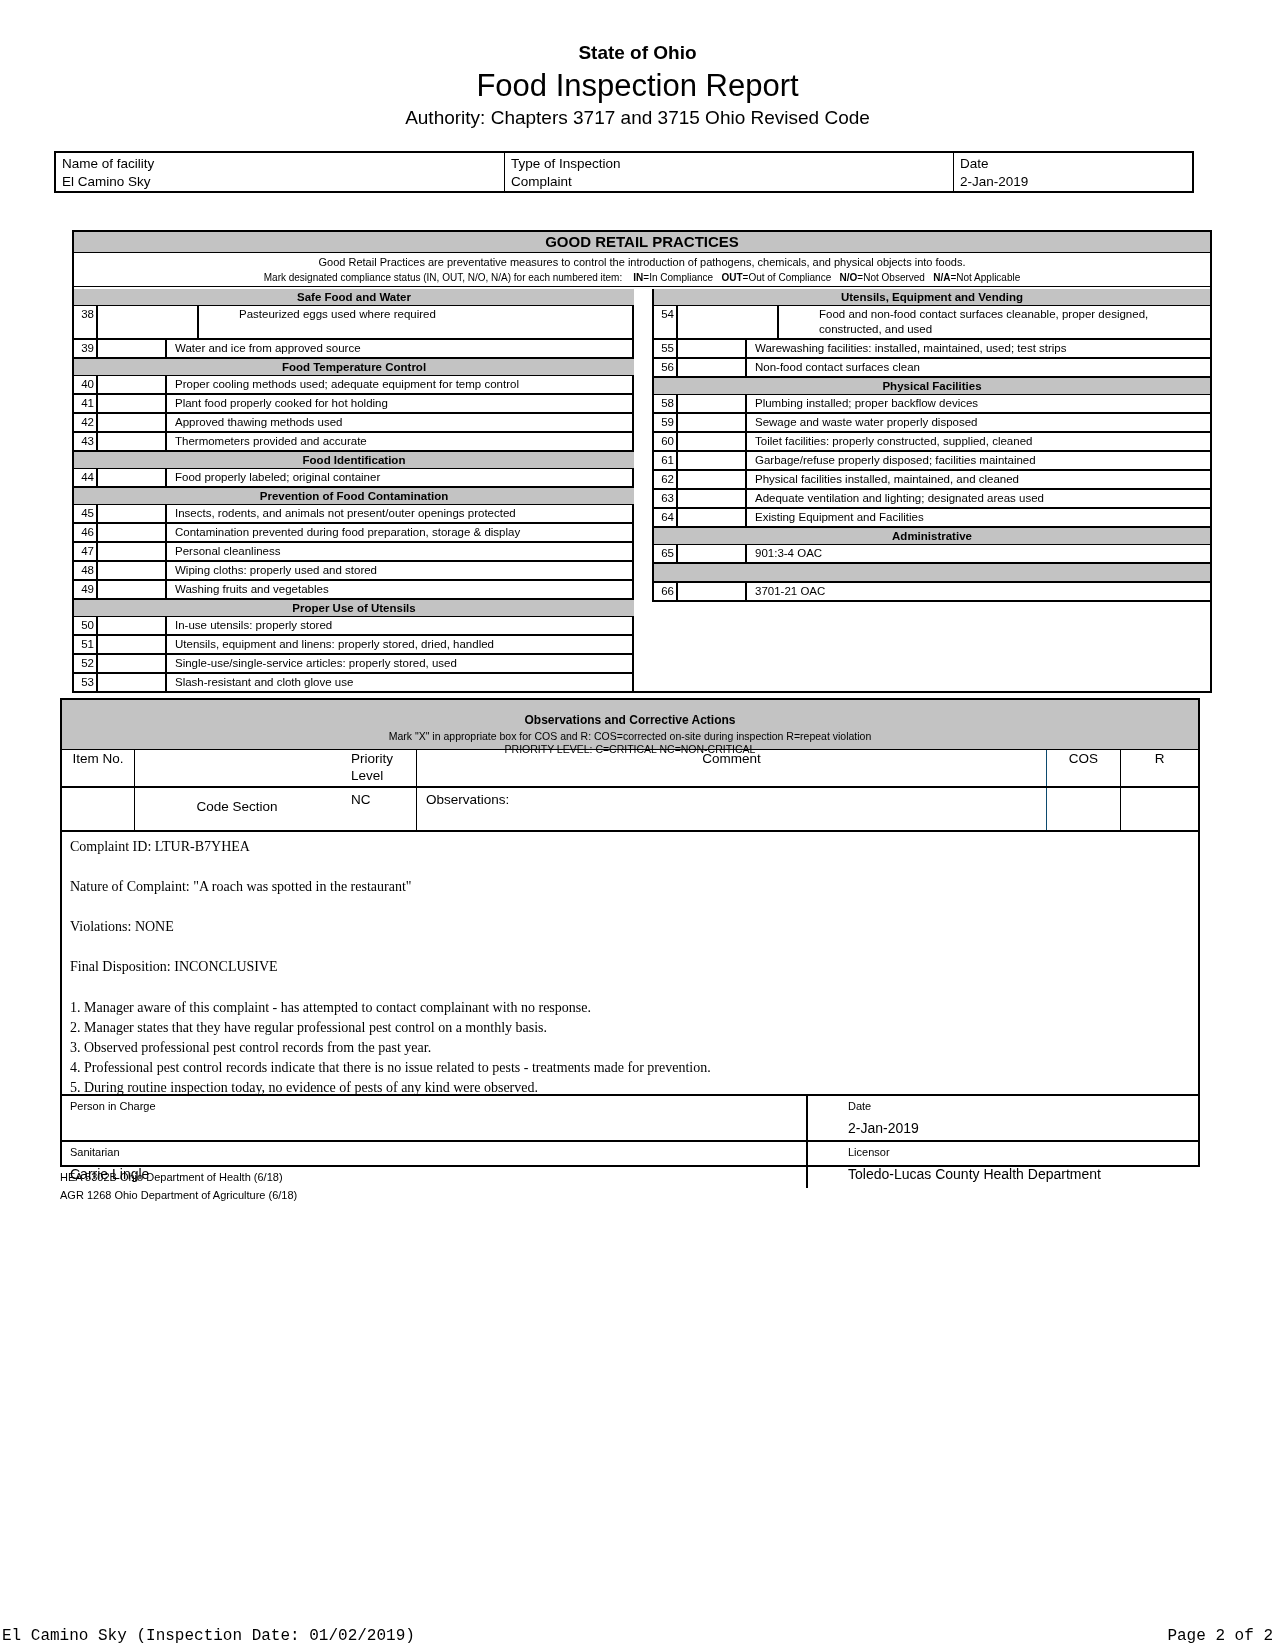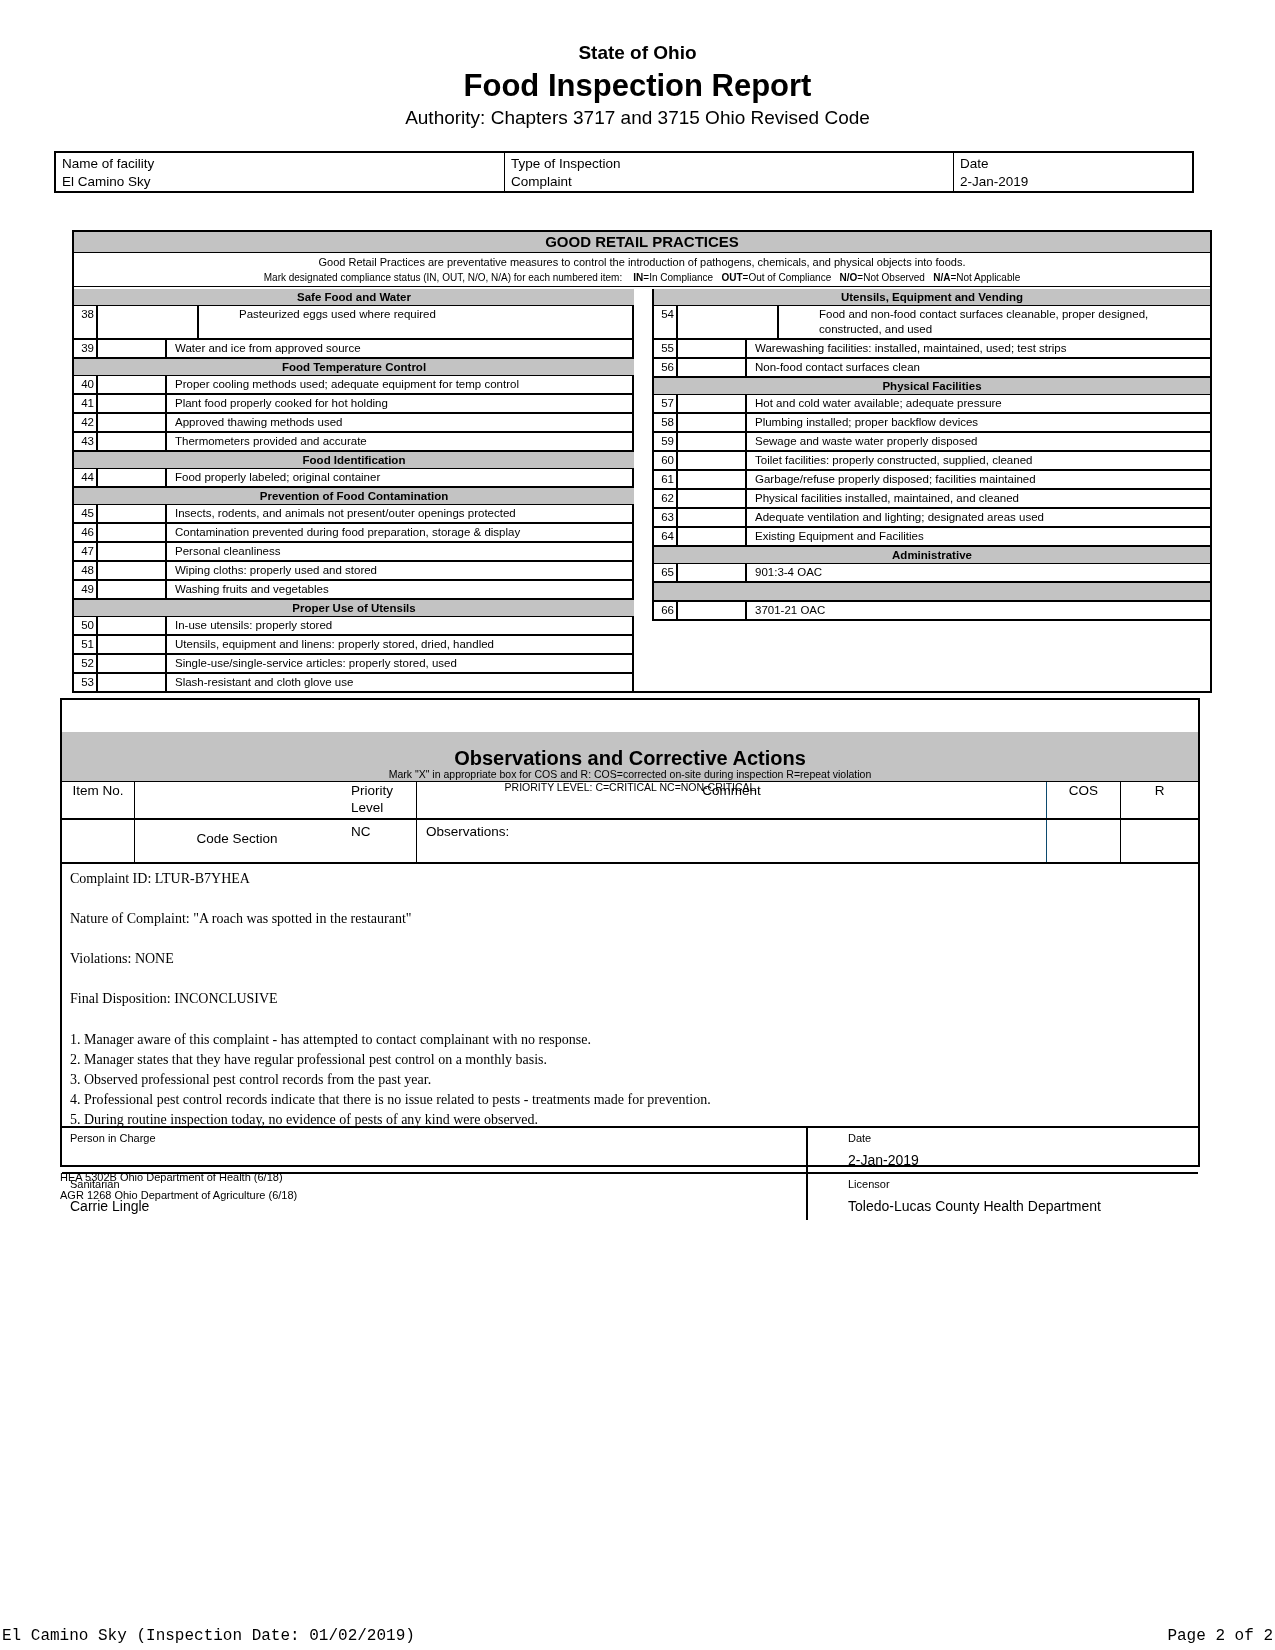--- a/index.html
+++ b/index.html
@@ -1,20 +1,20 @@
 <!DOCTYPE html>
 <html><head>
 <meta charset="utf-8">
 <style>
   * { box-sizing: border-box; margin: 0; padding: 0; }
   html, body { width: 1275px; height: 1650px; background: #ffffff; }
   body { position: relative; font-family: "Liberation Sans", sans-serif; color: #000; overflow: hidden; }
 
   .hdr-state { position: absolute; top: 42px; left: 0; width: 1275px; text-align: center; font-size: 19px; font-weight: bold; }
-  .hdr-title { position: absolute; top: 68px; left: 0; width: 1275px; text-align: center; font-size: 31px; font-weight: bold; }
+  .hdr-title { position: absolute; top: 68px; left: 0; width: 1275px; text-align: center; font-size: 31px; font-weight: normal; }
   .hdr-auth  { position: absolute; top: 107px; left: 0; width: 1275px; text-align: center; font-size: 19px; }
 
   
   .info { position: absolute; top: 151px; left: 54px; width: 1140px; height: 42px; border: 2px solid #000; display: flex; }
   .info .cell { padding: 2px 6px; font-size: 13.5px; line-height: 18px; }
   .info .c1 { width: 449px; border-right: 1px solid #000; }
   .info .c2 { width: 449px; border-right: 1px solid #000; }
   .info .c3 { flex: 1; }
 
   
@@ -33,21 +33,21 @@
   .row { display: flex; height: 19px; border-bottom: 2px solid #000; font-size: 11.5px; line-height: 17px; }
   .row.tall { height: 34px; gap: 32px; }
   .row .num { width: 24px; text-align: right; padding-right: 2px; border-right: 2px solid #000; }
   .row .box { width: 69px; border-right: 2px solid #000; }
   .row .txt { flex: 1; padding-left: 8px; line-height: 15px; padding-top: 1px; }
   .blank-sec { height: 19px; background: #c3c3c3; border-bottom: 2px solid #000; }
 
   
   .obs { position: absolute; top: 698px; left: 60px; width: 1140px; height: 469px; border: 2px solid #000; }
   .obs-head { height: 50px; background: #c3c3c3; text-align: center; border-bottom: 1px solid #000; }
-  .obs-head .t { font-size: 20px; font-weight: bold; line-height: 20px; padding-top: 16px; margin-top: 32px; }
+  .obs-head .t { font-size: 12px; font-weight: bold; line-height: 20px; padding-top: 10px; }
   .obs-head .s { font-size: 10.5px; line-height: 13px; }
   .obs-cols { display: flex; height: 38px; border-bottom: 2px solid #000; font-size: 13.5px; text-align: center; line-height: 17px; }
   .obs-row { display: flex; height: 44px; border-bottom: 2px solid #000; font-size: 13.5px; line-height: 24px; }
   .oc1 { width: 73px; border-right: 1px solid #000; }
   .oc2 { width: 206px; border-right: 2px solid #404040; margin-top: 48px; }
   .oc3 { width: 76px; border-right: 1px solid #000; }
   .oc4 { width: 630px; border-right: 1px solid #0c4a6e; }
   .oc5 { width: 74px; border-right: 1px solid #000; }
   .oc6 { flex: 1; }
   .obs-cols .oc3 { text-align: left; padding-left: 10px; }
@@ -208,25 +208,20 @@
         <div class="box"></div>
         <div class="txt">Warewashing facilities: installed, maintained, used; test strips</div>
       </div>
       <div class="row">
         <div class="num">56</div>
         <div class="box"></div>
         <div class="txt">Non-food contact surfaces clean</div>
       </div>
       <div class="sec">Physical Facilities</div>
       <div class="row">
-        <div class="num">57</div>
-        <div class="box"></div>
-        <div class="txt">Hot and cold water available; adequate pressure</div>
-      </div>
-      <div class="row">
         <div class="num">58</div>
         <div class="box"></div>
         <div class="txt">Plumbing installed; proper backflow devices</div>
       </div>
       <div class="row">
         <div class="num">59</div>
         <div class="box"></div>
         <div class="txt">Sewage and waste water properly disposed</div>
       </div>
       <div class="row">

